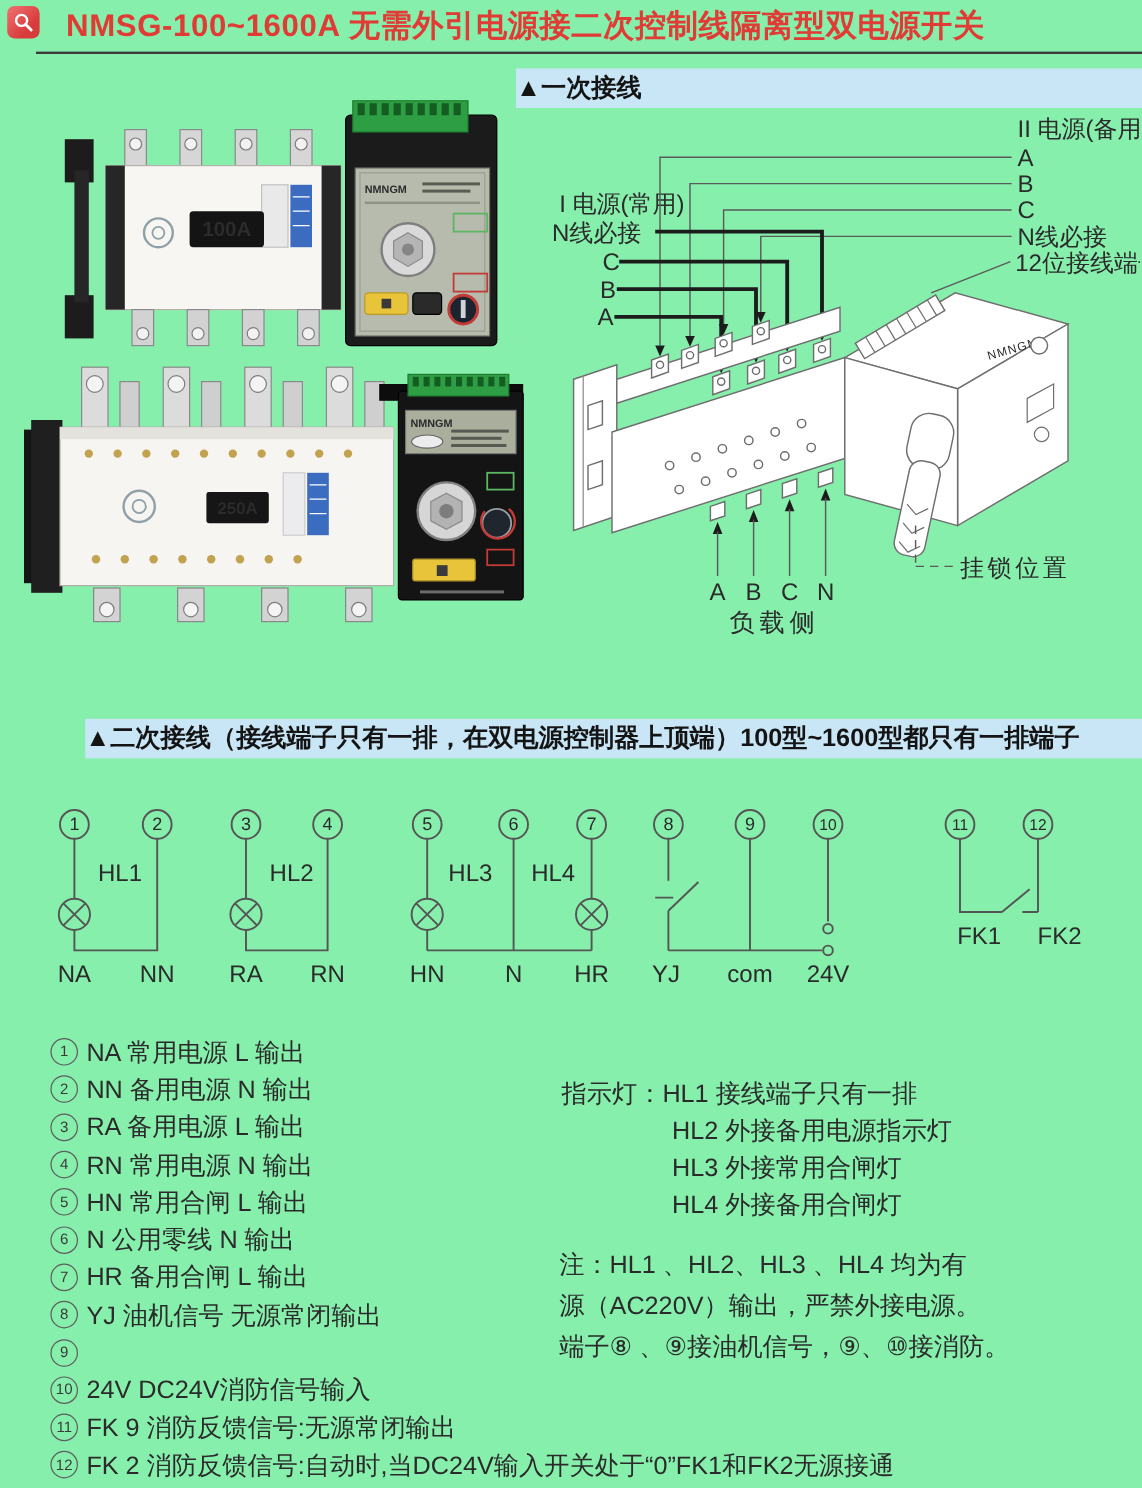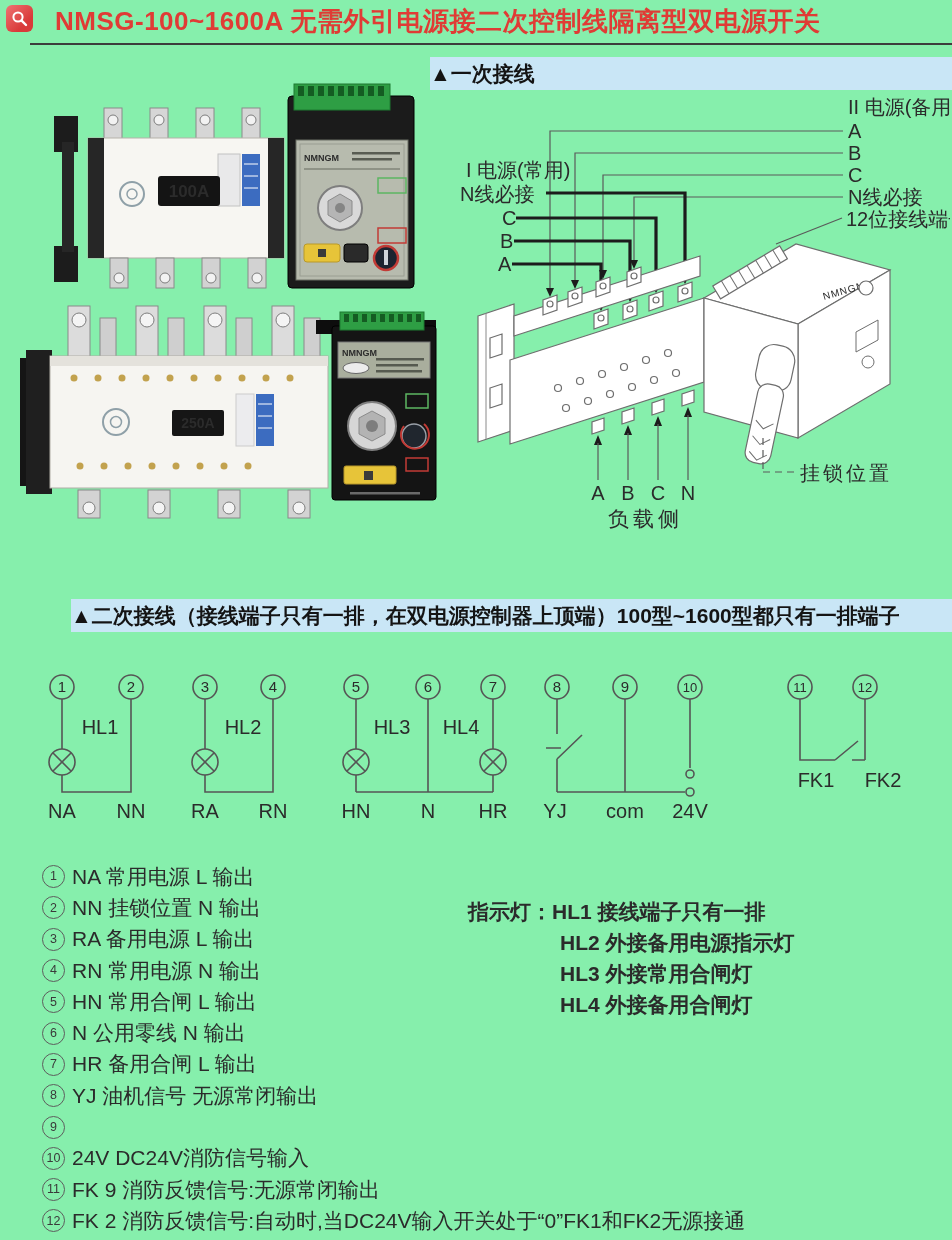--- a/index.html
+++ b/index.html
@@ -27,21 +27,21 @@
   .tlist{position:absolute;left:42px;top:861px;margin:0;padding:0;list-style:none;
          font-size:21px;color:#2b2b2b;width:905px;}
   .tlist li{height:31.3px;display:flex;align-items:center;white-space:nowrap;}
   .cnum{width:21px;height:21px;border:1.6px solid #5d5d5d;border-radius:50%;
         display:inline-flex;align-items:center;justify-content:center;font-size:12.5px;
         color:#3a3a3a;margin-right:7px;flex:0 0 auto;line-height:1;}
 
   
   .indicators{position:absolute;left:468px;top:896px;font-size:21px;line-height:31px;
               color:#2b2b2b;white-space:nowrap;}
-  .ind-line{display:flex;font-weight:bold;}
+  .ind-line{display:flex;}
   .ind-indent{padding-left:92px;}
   .note-block{position:absolute;left:466px;top:1038px;font-size:21px;line-height:34px;
               color:#2b2b2b;white-space:nowrap;}
 
   svg text{font-family:"Liberation Sans","DejaVu Sans",sans-serif;fill:#2b2b2b;}
   .ln{stroke:#5a5a5a;stroke-width:1.2;fill:none;}
   .lnthick{stroke:#1c1c1c;stroke-width:3.2;fill:none;}
   .shape{fill:#ffffff;stroke:#6e6e6e;stroke-width:1.2;}
   .tip{fill:#1c1c1c;stroke:none;}
   .cw{stroke:#555;stroke-width:1.6;fill:none;}
@@ -425,21 +425,21 @@
     </g>
   </svg>
 
   <ul class="tlist">
     <li>
         <span class="cnum">1</span>
         <span>NA 常用电源 L 输出</span>
       </li>
     <li>
         <span class="cnum">2</span>
-        <span>NN 挂锁位置 N 输出</span>
+        <span>NN 备用电源 N 输出</span>
       </li>
     <li>
         <span class="cnum">3</span>
         <span>RA 备用电源 L 输出</span>
       </li>
     <li>
         <span class="cnum">4</span>
         <span>RN 常用电源 N 输出</span>
       </li>
     <li>
@@ -484,14 +484,19 @@
       <span>HL2 外接备用电源指示灯</span>
     </div>
     <div class="ind-line ind-indent">
       <span>HL3 外接常用合闸灯</span>
     </div>
     <div class="ind-line ind-indent">
       <span>HL4 外接备用合闸灯</span>
     </div>
   </div>
 
+  <div class="note-block">
+    <div>注：HL1 、HL2、HL3 、HL4 均为有</div>
+    <div>源（AC220V）输出，严禁外接电源。</div>
+    <div>端子⑧ 、⑨接油机信号，⑨、⑩接消防。</div>
+  </div>
 
 </div>
 
 </body></html>

